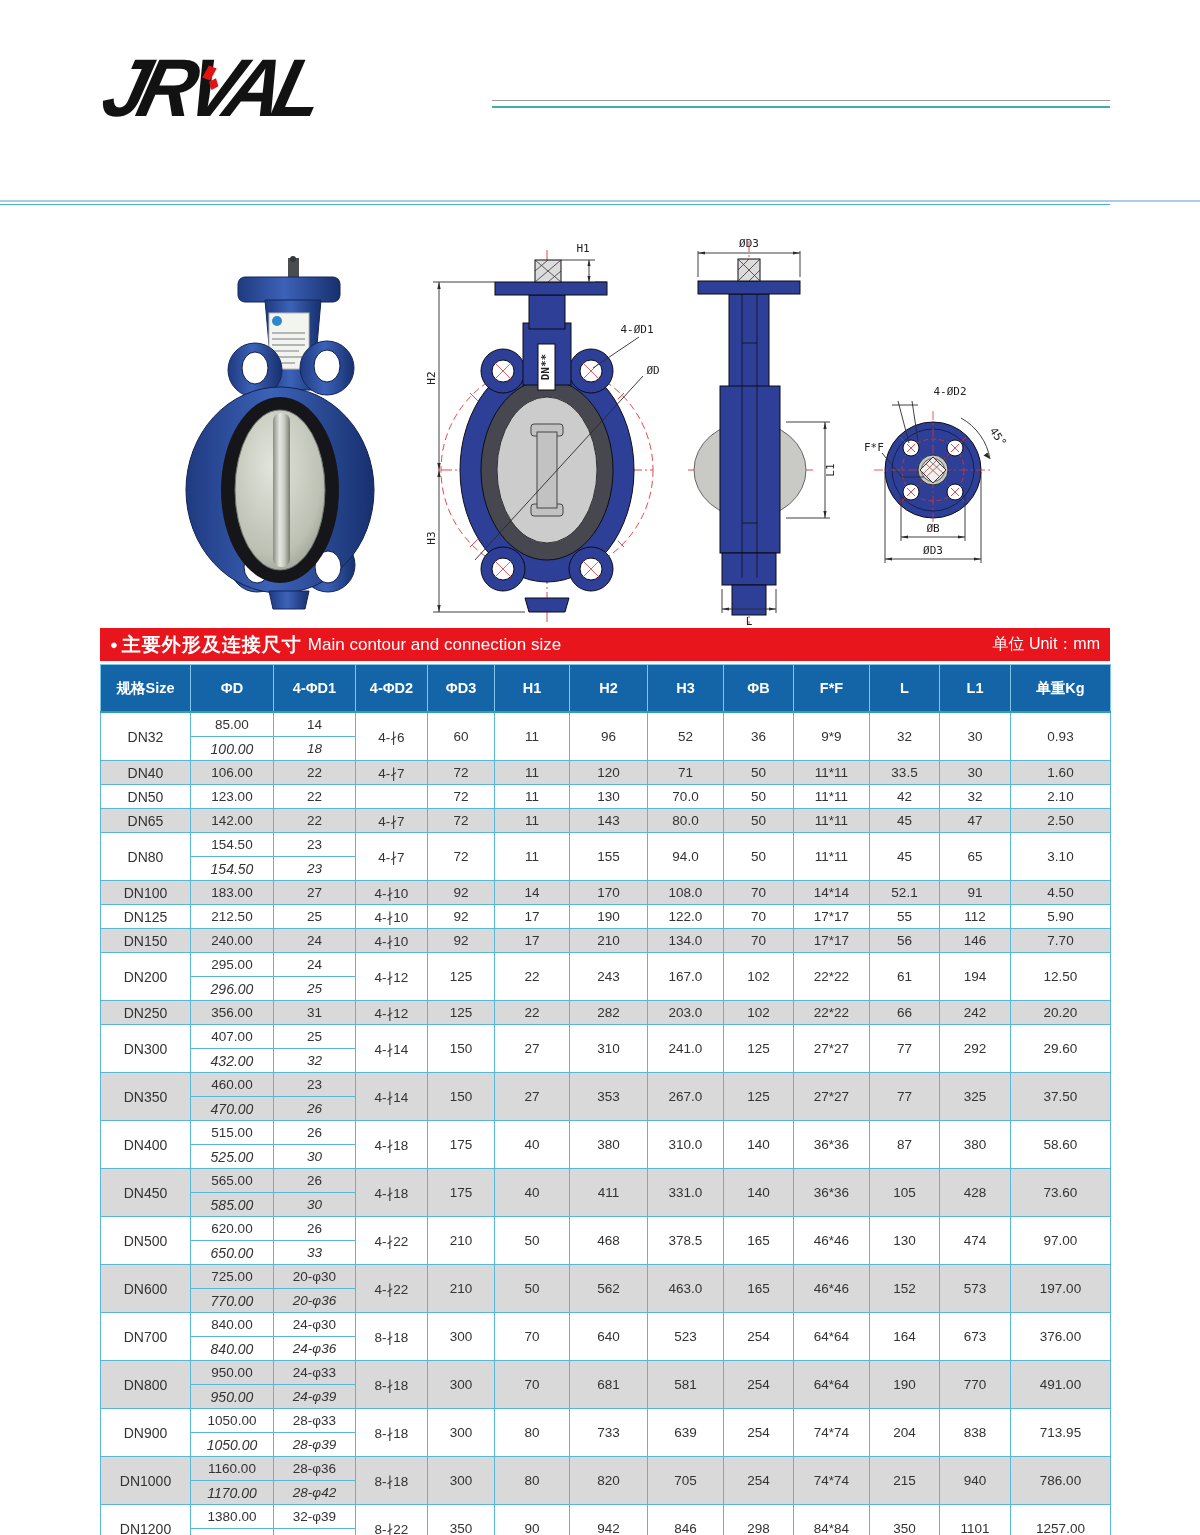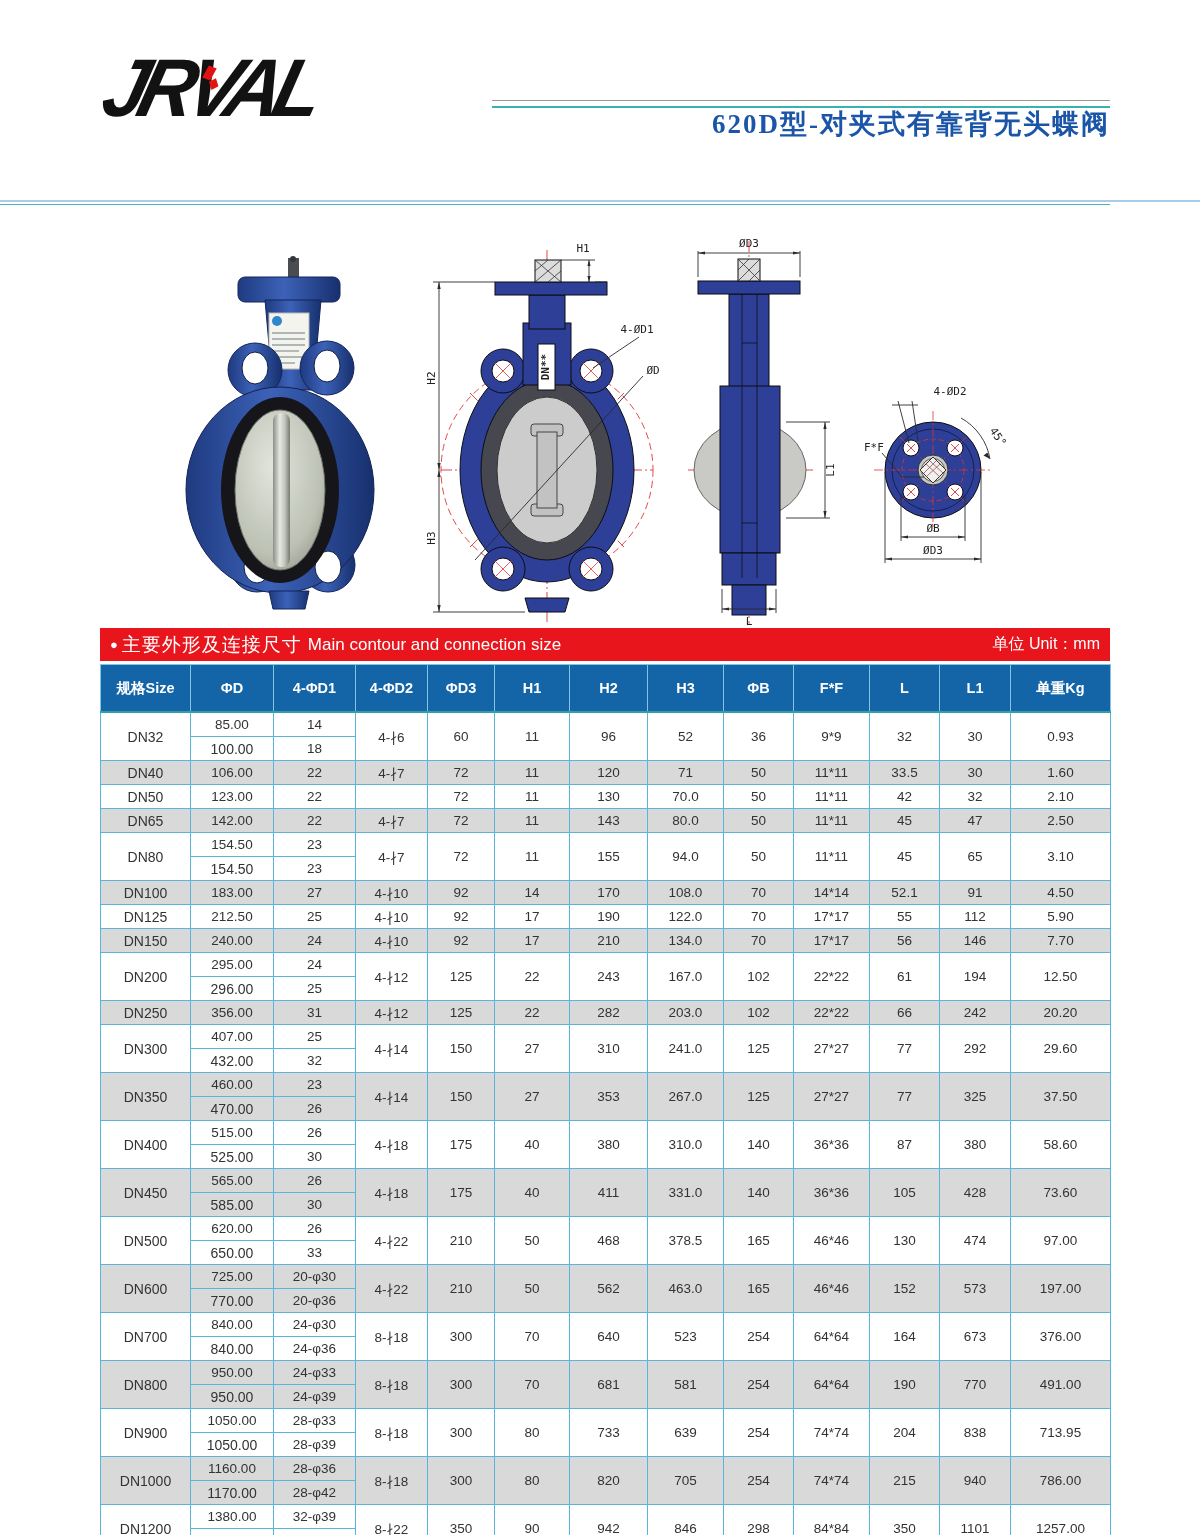--- a/index.html
+++ b/index.html
@@ -33,49 +33,48 @@
   .svg-photo{left:185px;top:55px;}
   .svg-front{left:425px;top:38px;}
   .svg-side{left:682px;top:33px;}
   .svg-flange{left:862px;top:173px;}
   text.dim{font-family:"DejaVu Sans Mono",monospace;font-size:11px;fill:#222;}
 
   
   .section-bar{position:absolute;left:100px;top:628px;width:1010px;height:33px;background:#e8151d;
         display:flex;align-items:center;color:#fff;box-sizing:border-box;padding:0 10px;}
   .section-bar .dot{font-size:13px;margin-right:4px;}
-  .section-bar .cn{font-weight:normal;font-size:19px;letter-spacing:1px;}
+  .section-bar .cn{font-weight:bold;font-size:19px;letter-spacing:1px;}
   .section-bar .en{font-size:17px;margin-left:6px;}
   .section-bar .unit{margin-left:auto;font-size:16px;font-weight:normal;}
 
   
   .table-wrap{position:absolute;left:100px;top:664px;width:1010px;}
   #spec-table{border-collapse:collapse;table-layout:fixed;width:1010px;color:#333;
         font-family:"Liberation Sans",sans-serif;font-size:13.5px;}
   #spec-table th{background:#1465a8;color:#fff;height:46px;font-size:14.5px;font-weight:bold;
         border:1px solid #7fc6e6;border-bottom:2px solid #2fa0a8;padding:0;text-align:center;}
   #spec-table td{border:1px solid #58b6d8;text-align:center;height:23px;padding:0;
         overflow:hidden;white-space:nowrap;}
   #spec-table tr.first td{border-top:1px solid #58b6d8;}
-  #spec-table tr.sub td{border-top:1px solid #2fa0a8;}
+  #spec-table tr.sub td{border-top:1px solid #2fa0a8;font-style:italic;}
   #spec-table tr.shade td{background:#d9d9d9;}
   #spec-table td:first-child{font-size:14px;}
 </style>
 </head>
 <body>
 
 <div class="page">
 
   <div class="logo">
     <span>JRVAL</span>
     <i class="logo-accent"></i>
     <i class="logo-accent2"></i>
   </div>
   <div class="head-rule"></div>
-  <div class="cn-title">620D型-对夹式有靠背无头蝶阀</div>
   <div class="top-rule-a"></div>
   <div class="top-rule-b"></div>
 
   <div class="drawings">
 
     <svg class="svg-photo" width="220" height="360" viewBox="0 0 220 360">
       <defs>
         <linearGradient id="pgBody" x1="0" y1="0" x2="1" y2="0">
           <stop offset="0" stop-color="#1f3a80"></stop>
             <stop offset="0.45" stop-color="#3c62b8"></stop>

